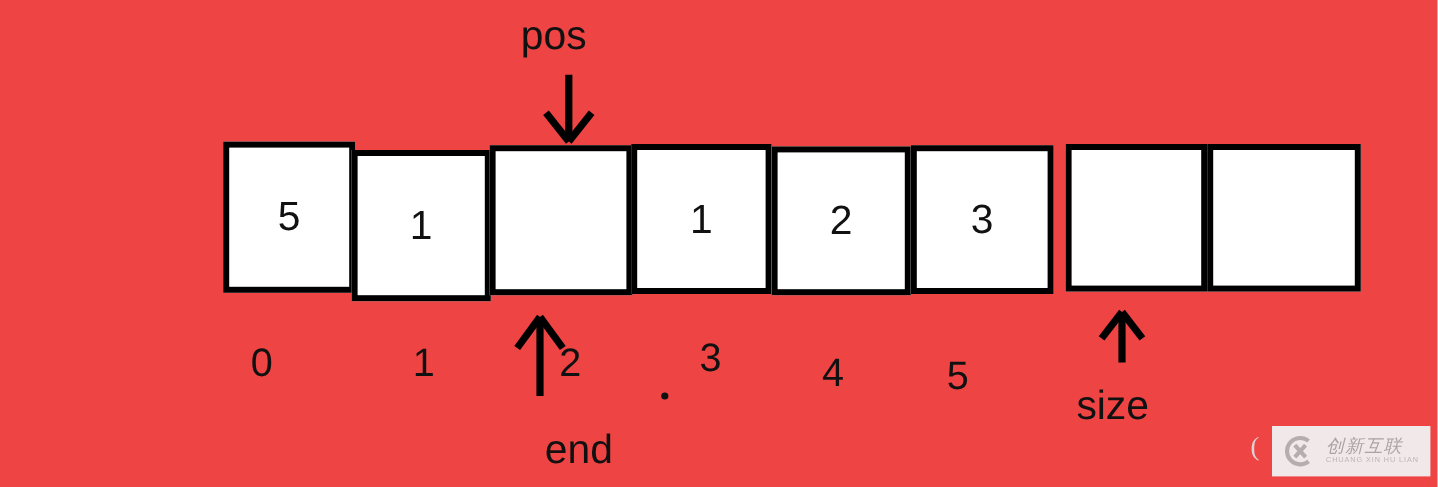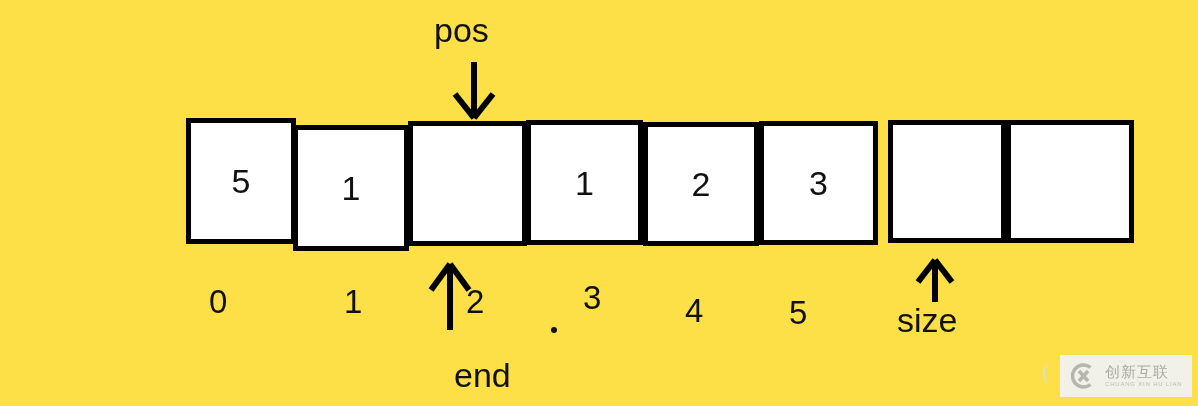--- a/index.html
+++ b/index.html
@@ -8,21 +8,21 @@
     background: #ffffff;
   }
   body {
     font-family: "Liberation Sans", "DejaVu Sans", sans-serif;
     color: #111111;
   }
   #stage {
     position: relative;
     width: 1198px;
     height: 406px;
-    background: #fde047;
+    background: #ef4444;
     overflow: hidden;
   }
 
   
   .cell {
     position: absolute;
     box-sizing: border-box;
     border: 5px solid #000000;
     background: #ffffff;
     display: flex;
@@ -79,20 +79,21 @@
     position: relative;
     flex: 0 0 auto;
   }
   .wm-text { display: flex; flex-direction: column; justify-content: center; }
   .wm-cn {
     font-family: "DejaVu Sans", "Liberation Sans", sans-serif;
     font-size: 15px;
     color: #a9a9a9;
     letter-spacing: 1px;
     line-height: 1.05;
+    font-style: italic;
   }
   .wm-py {
     font-family: "Liberation Sans", sans-serif;
     font-size: 6px;
     color: #b9b9b9;
     letter-spacing: 0.8px;
     line-height: 1.1;
   }
   .wm-paren {
     position: absolute;
@@ -174,21 +175,21 @@
   <div class="lbl ptr" style="left:454px; top:358px;">end</div>
 
   <div class="arrow" style="left:915px; top:258px; width:40px; height:46px;">
     <svg width="40" height="46" viewBox="0 0 40 46">
       <line x1="20" y1="44" x2="20" y2="4" stroke="#000" stroke-width="6"></line>
       <line x1="20" y1="2" x2="3" y2="24" stroke="#000" stroke-width="6"></line>
       <line x1="20" y1="2" x2="37" y2="24" stroke="#000" stroke-width="6"></line>
     </svg>
   </div>
 
-  <div class="lbl ptr" style="left:897px; top:303px;text-align:center;">size</div>
+  <div class="lbl ptr" style="left:897px; top:321px;text-align:center;">size</div>
 
   <div class="watermark" style="left:1060px; top:355px;">
     <span class="wm-paren" style="left:-18px; top:4px;">(</span>
     <span class="wm-mark">
       <svg width="30" height="30" viewBox="0 0 30 30">
         <path d="M22.5 6.5 A11 11 0 1 0 22.5 23.5" fill="none" stroke="#b4b4b4" stroke-width="3.4"></path>
         <path d="M11 10 L20 20 M20 10 L11 20" fill="none" stroke="#b4b4b4" stroke-width="3.4"></path>
       </svg>
     </span>
     <span class="wm-text">

